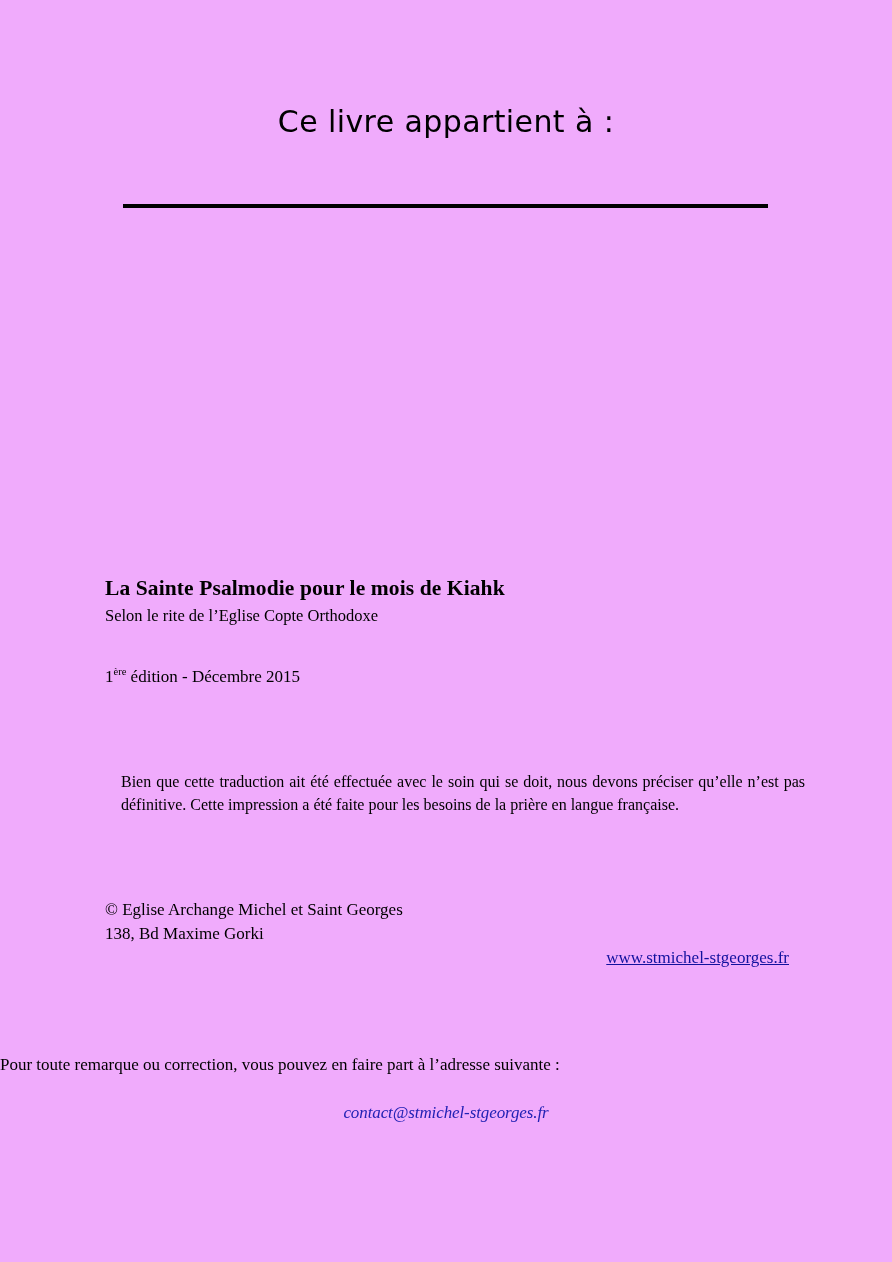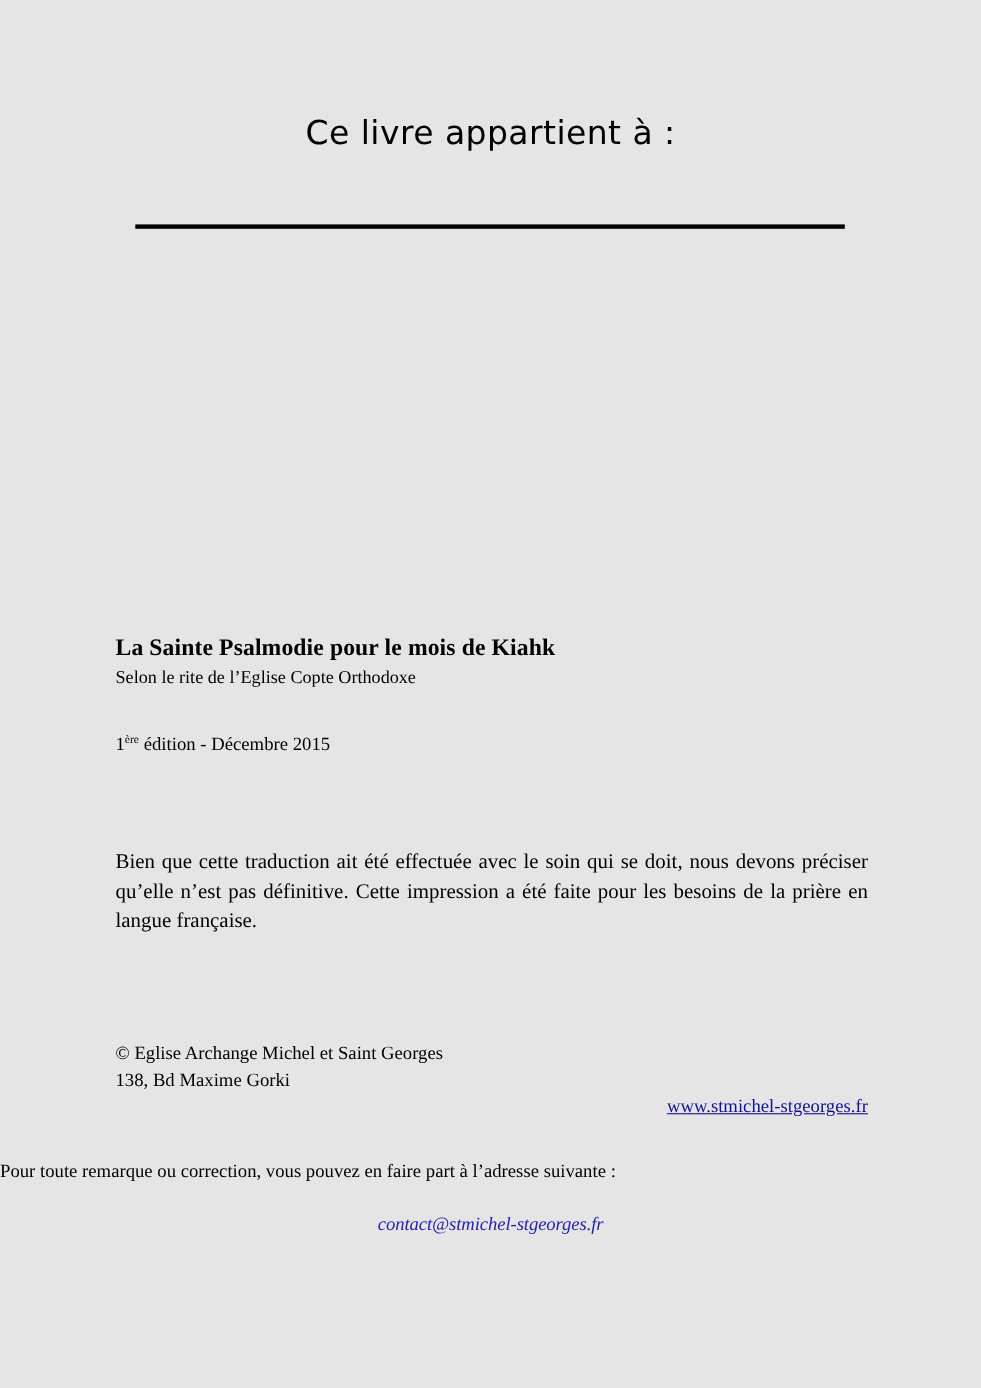--- a/index.html
+++ b/index.html
@@ -14,21 +14,21 @@
     position: relative;
     overflow: hidden;
     font-family: "Liberation Serif", "DejaVu Serif", serif;
     color: #000000;
     -webkit-font-smoothing: antialiased;
   }
 
   .page {
     position: absolute;
     inset: 0;
-    background: #e5e5e5;
+    background: #f0abfc;
   }
 
   
   .owner-heading {
     position: absolute;
     left: 0;
     top: 104px;
     width: 892px;
     text-align: center;
     font-family: "DejaVu Sans", "Liberation Sans", sans-serif;
@@ -85,37 +85,36 @@
     line-height: 1.2;
   }
   .edition-line sup {
     font-size: 0.62em;
     vertical-align: super;
     line-height: 0;
   }
 
   .disclaimer {
     position: absolute;
-    left: 0;
+    left: 16px;
     top: 771px;
     width: 684px;
-    font-size: 19px;
+    font-size: 16px;
     line-height: 1.42;
     text-align: justify;
     text-justify: inter-word;
   }
 
   .address-block {
     position: absolute;
     left: 0;
     top: 898px;
     width: 684px;
     font-size: 17px;
     line-height: 1.42;
-    margin-top: 48px;
   }
   .address-block .addr-line {
     display: block;
     white-space: pre;
   }
 
   .weblink {
     color: #11119e;
     text-decoration: underline;
     cursor: pointer;

